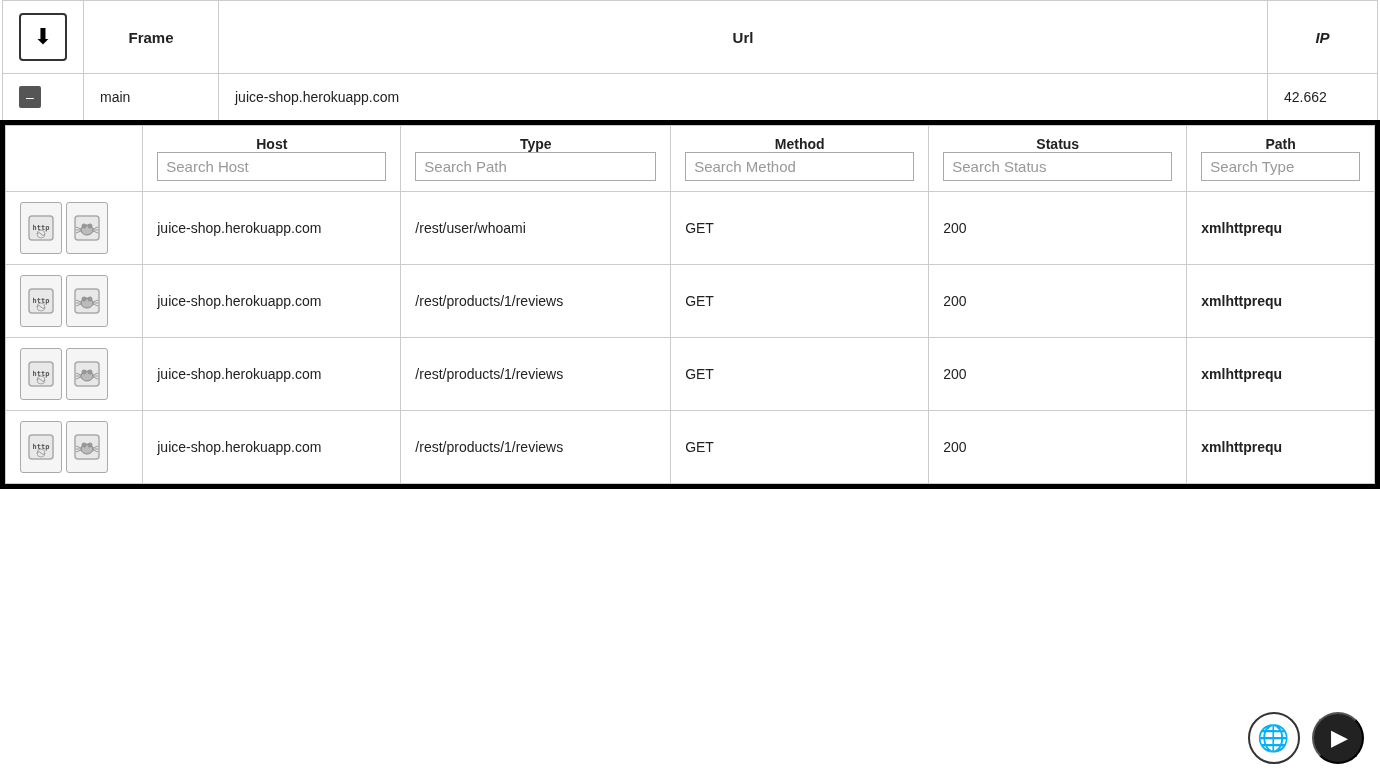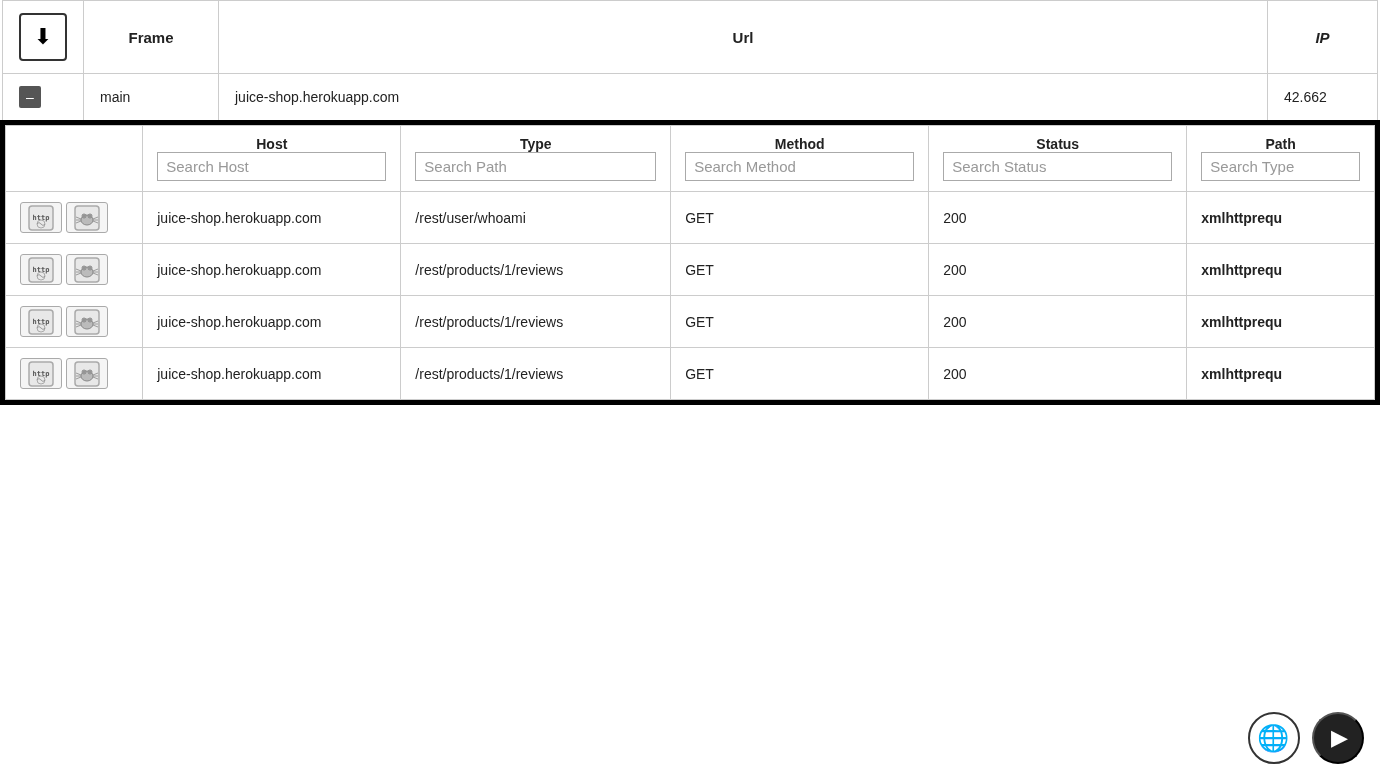--- a/index.html
+++ b/index.html
@@ -103,21 +103,21 @@
     .col-type { width: 160px; }
 
     .icon-pair {
       display: flex;
       align-items: center;
       gap: 4px;
     }
 
     .icon-box {
       width: 42px;
-      height: 31px;
+      height: 52px;
       border: 1.5px solid #aaa;
       border-radius: 3px;
       display: flex;
       align-items: center;
       justify-content: center;
       font-size: 20px;
       background: #f5f5f5;
     }
 
     .bottom-icons {

